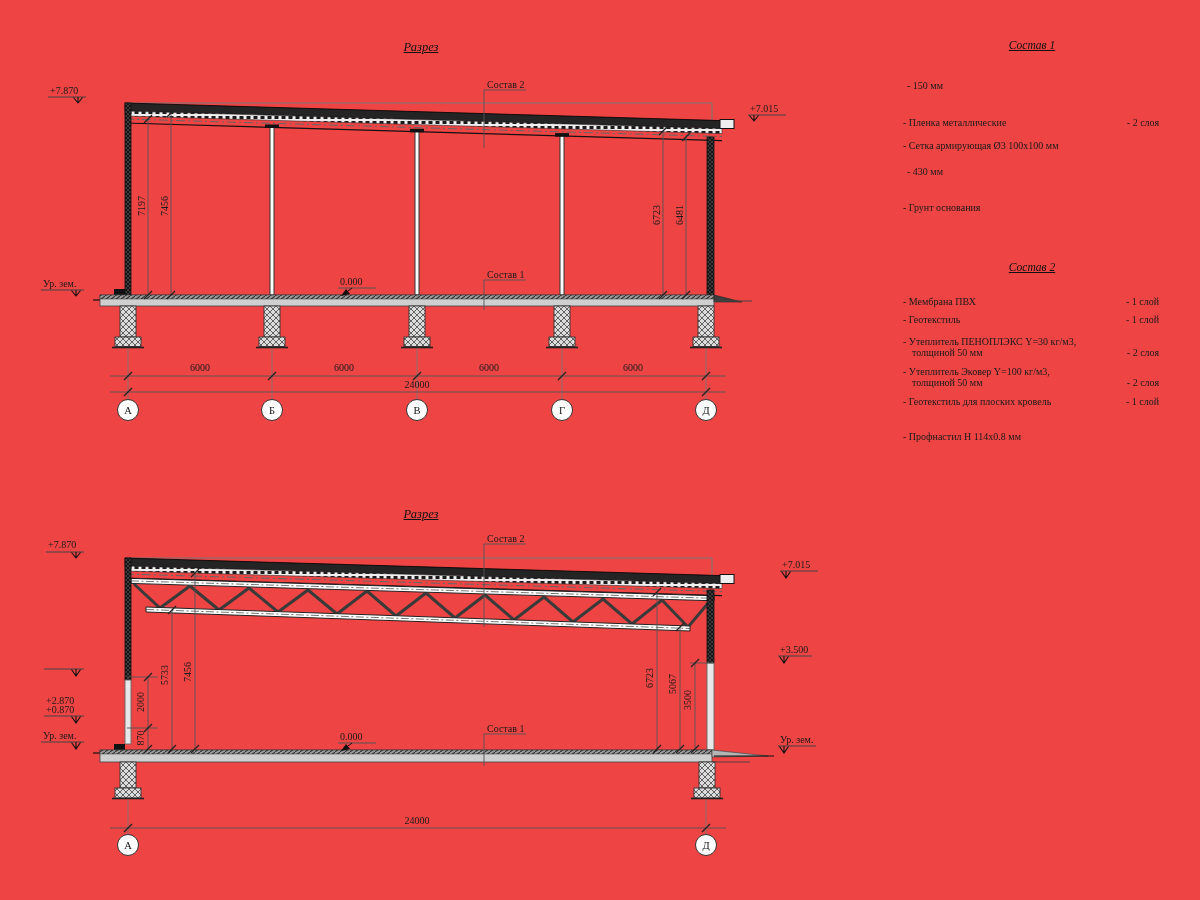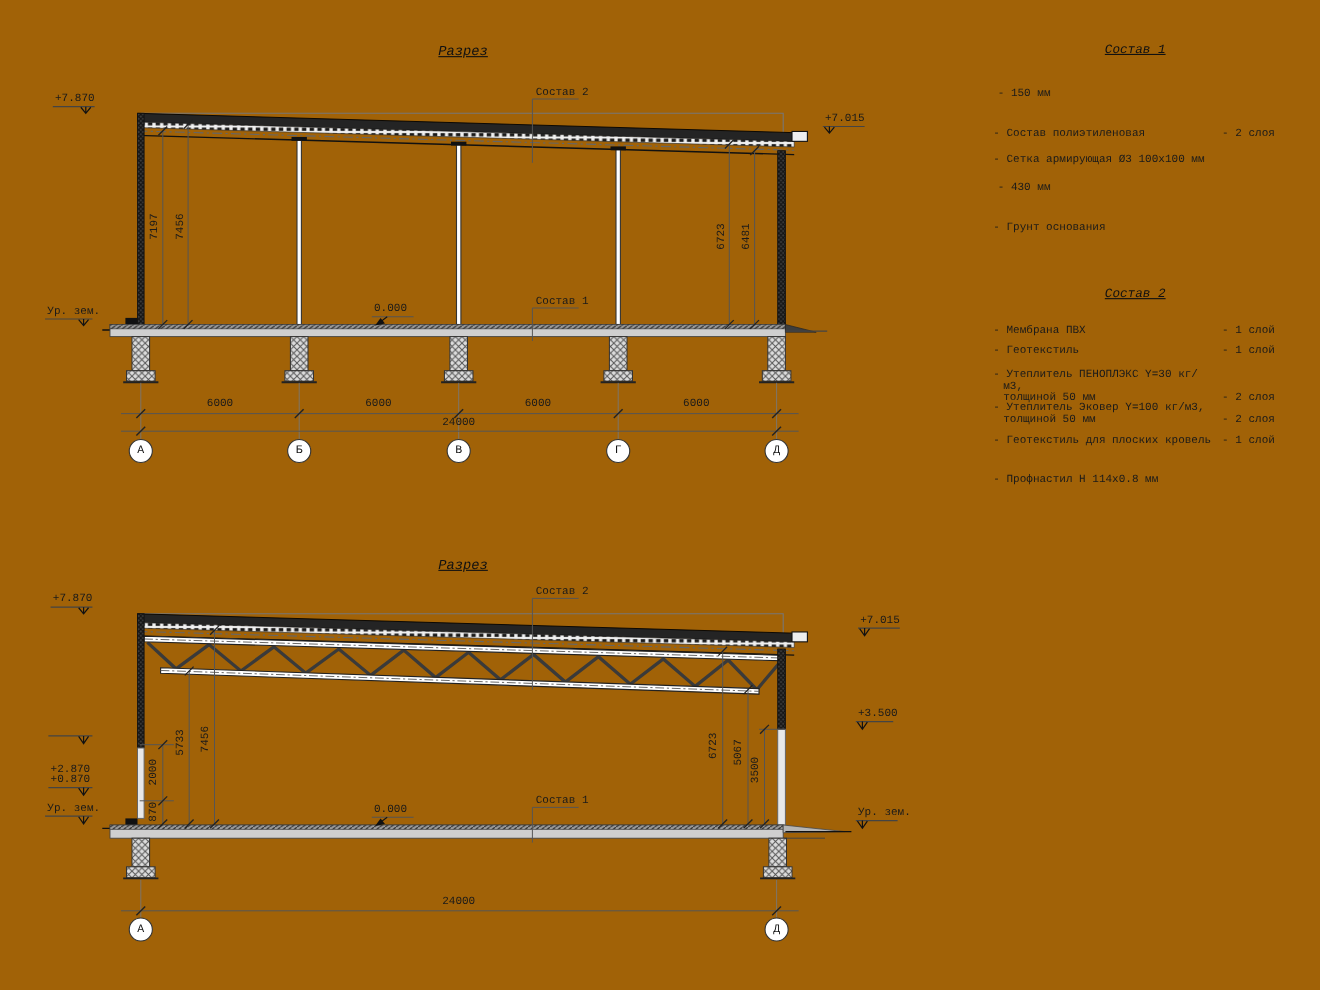--- a/index.html
+++ b/index.html
@@ -1,17 +1,17 @@
 <!DOCTYPE html>
 <html><head>
 <meta charset="utf-8">
 <style>
   html,body{margin:0;padding:0;background:#fff;}
-  .page{position:relative;width:1200px;height:900px;background:#a16207;overflow:hidden;
-        font-family:Liberation Mono, monospace;color:#1a1a1a;}
+  .page{position:relative;width:1200px;height:900px;background:#ef4444;overflow:hidden;
+        font-family:Liberation Serif, serif;color:#1a1a1a;}
   svg.linework{position:absolute;left:0;top:0;}
   .lbl{position:absolute;font-size:10px;line-height:10px;white-space:nowrap;color:#1a1a1a;}
   .c{transform:translateX(-50%);}
   .v{transform:translate(-50%,-50%) rotate(-90deg);transform-origin:center;}
   .title{position:absolute;font-size:12.5px;font-style:italic;text-decoration:underline;
          transform:translateX(-50%);white-space:nowrap;color:#111;}
   .axl{position:absolute;font-size:10.5px;transform:translate(-50%,-50%);color:#111;}
   .spec{position:absolute;left:903px;width:258px;top:0;height:900px;}
   .spec-title{position:absolute;left:0;width:100%;text-align:center;font-size:11.5px;
               font-style:italic;text-decoration:underline;color:#111;}
@@ -331,21 +331,21 @@
 <span class="lbl c" style="left:417px;top:816px">24000</span>
 <span class="axl" style="left:128px;top:845px">А</span>
 <span class="axl" style="left:706px;top:845px">Д</span>
 
 <div class="spec">
   <div class="spec-title" style="top:39px">Состав 1</div>
   <div class="spec-item" style="top:81px">
     <span class="spec-val">- 150 мм</span>
   </div>
   <div class="spec-item" style="top:118px">
-    <span class="spec-name">- Состав полиэтиленовая</span>
+    <span class="spec-name">- Пленка металлические</span>
     <span class="spec-val">- 2 слоя</span>
   </div>
   <div class="spec-item" style="top:141px">
     <span class="spec-name">- Сетка армирующая Ø3 100х100 мм</span>
     <span class="spec-val"></span>
   </div>
   <div class="spec-item" style="top:167px">
     <span class="spec-val">- 430 мм</span>
   </div>
   <div class="spec-item" style="top:203px">

